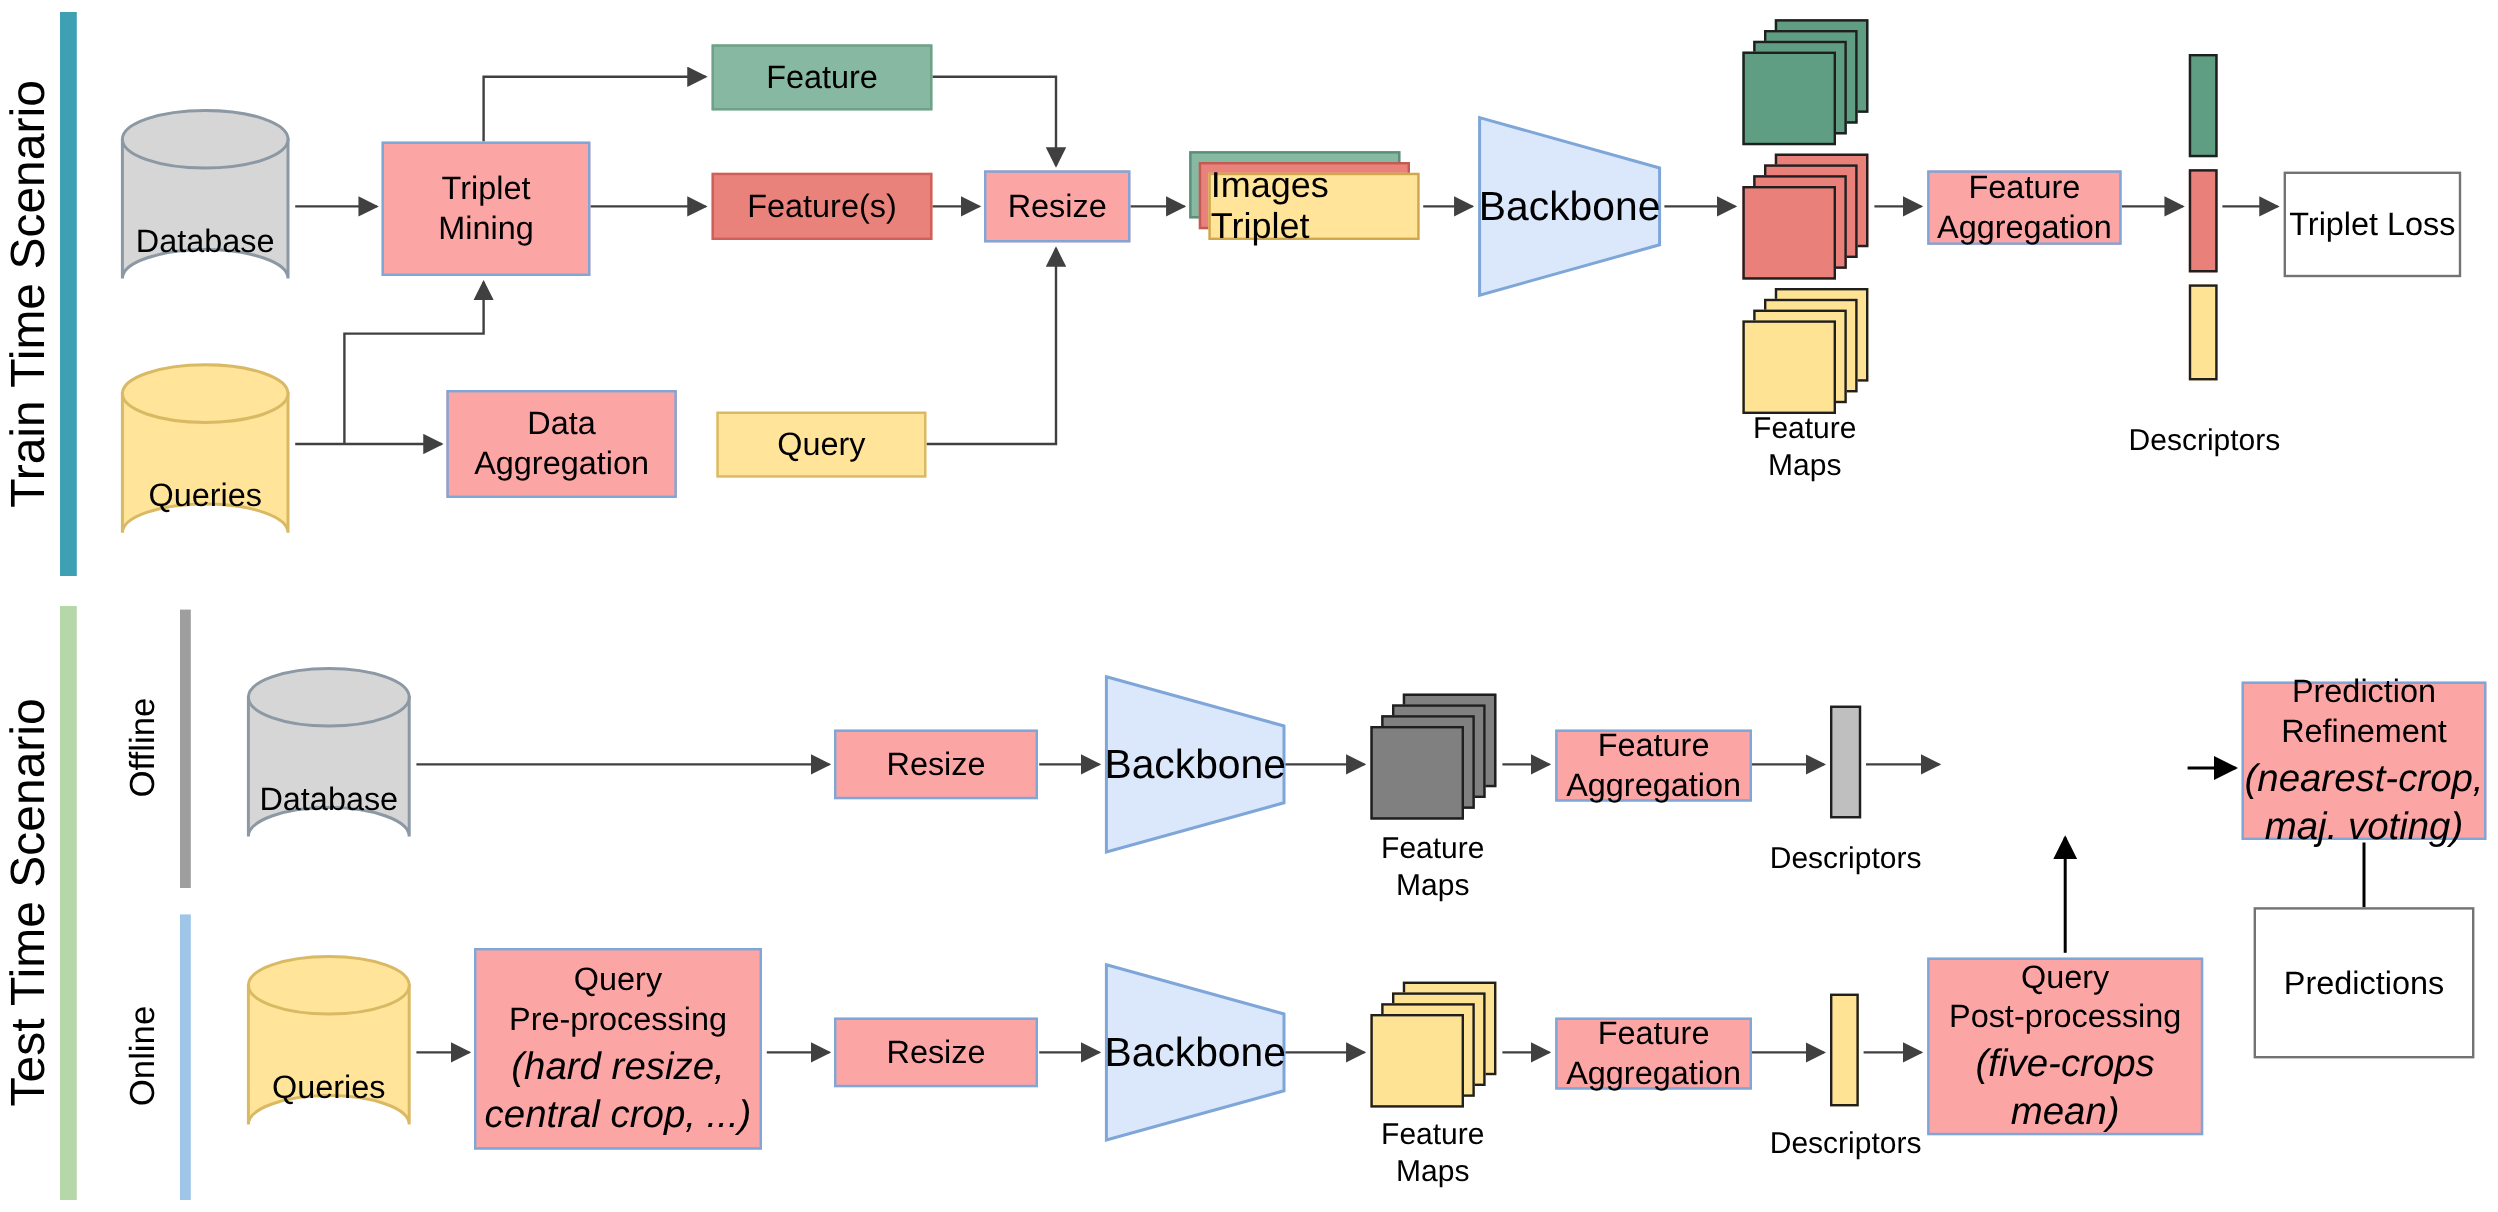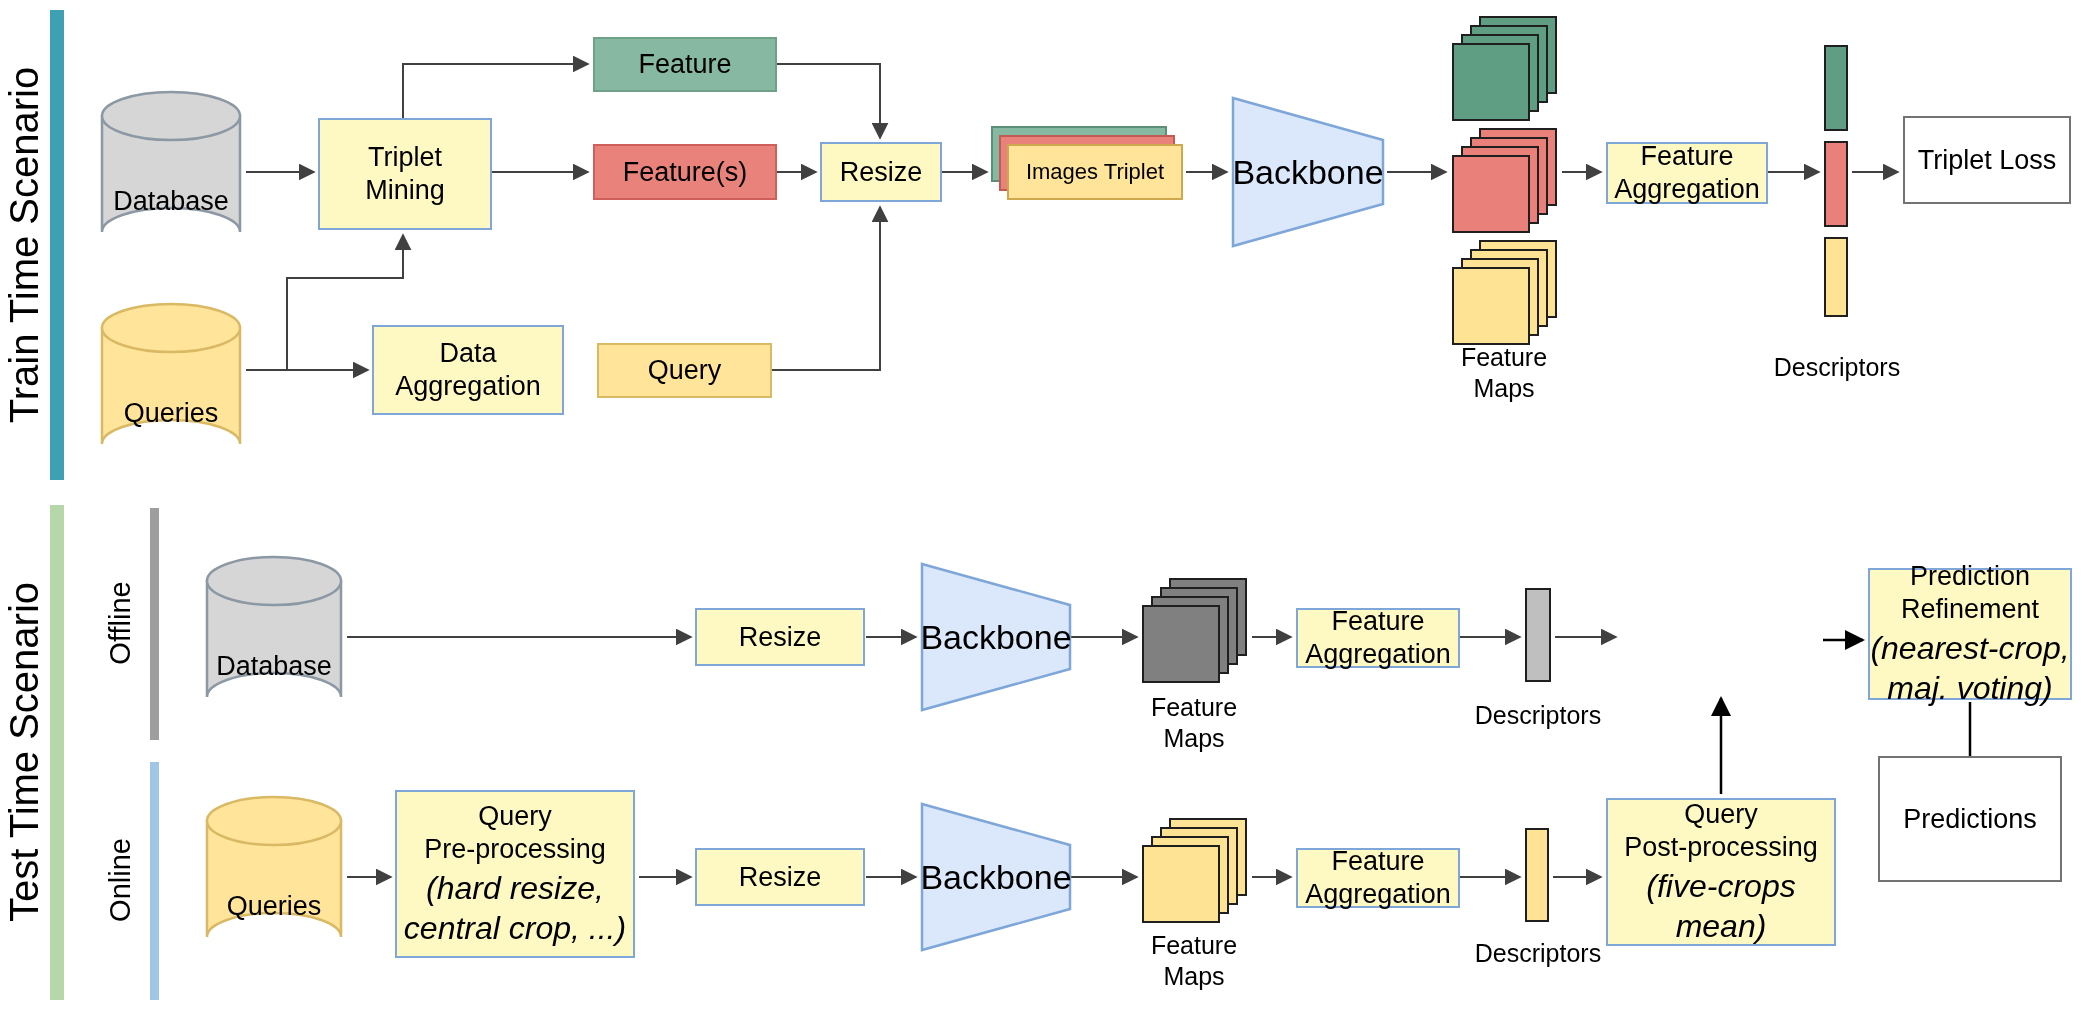--- a/index.html
+++ b/index.html
@@ -13,40 +13,40 @@
   .vlabel {
     position:absolute; transform:translate(-50%,-50%) rotate(-90deg);
     white-space:nowrap; font-size:40px; color:#000;
   }
   .vlabel.small { font-size:29px; }
   .box {
     position:absolute; display:flex; align-items:center; justify-content:center;
     text-align:center; font-size:27px; line-height:1.22; white-space:pre-line;
   }
   .box.col { flex-direction:column; gap:3px; }
-  .blue   { background:#fef9c3; border:2.5px solid #7ea6d8; }
+  .blue   { background:#fca5a5; border:2.5px solid #7ea6d8; }
   .greenb { background:#87b8a1; border:2.5px solid #6fa189; }
   .redb   { background:#e9827b; border:2.5px solid #cf6059; }
   .yellowb{ background:#ffe49a; border:2.5px solid #d9b964; }
   .whiteb { background:#ffffff; border:2.5px solid #737373; }
   .note { font-style:italic; font-size:32px; line-height:1.25; white-space:pre-line; }
   .cyl { position:absolute; }
   .cyl svg { position:absolute; left:0; top:0; }
   .cyl-label {
     position:absolute; left:0; right:0; top:57%; text-align:center; font-size:27px;
   }
   .shape { position:absolute; }
   .shape svg { position:absolute; left:0; top:0; }
   .shape-label {
     position:absolute; inset:0; display:flex; align-items:center; justify-content:center;
     font-size:34px;
   }
   .stack { position:absolute; }
   .sheet { position:absolute; width:78px; height:78px; border:2px solid #1f1f1f; }
-  .tsheet { position:absolute; width:176px; height:56px; display:flex; align-items:center; justify-content:center; font-size:22px; }
+  .tsheet { position:absolute; width:176px; height:56px; display:flex; align-items:center; justify-content:center; font-size:30px; }
   .dbar { position:absolute; width:24px; border:2px solid #1f1f1f; }
   .caption {
     position:absolute; text-align:center; font-size:25px; line-height:1.22; white-space:pre-line;
   }
 </style>
 </head>
 <body>
 
 <div id="canvas">
 
@@ -167,21 +167,21 @@
 Maps</div>
 
   <div class="box blue" style="left:1606px;top:142px;width:162px;height:62px">Feature
 Aggregation</div>
 
   <div class="dbar" style="left:1824px;top:45px;height:86px;background:#5f9e82"></div>
   <div class="dbar" style="left:1824px;top:141px;height:86px;background:#e9817a"></div>
   <div class="dbar" style="left:1824px;top:237px;height:80px;background:#ffe394"></div>
   <div class="caption" style="left:1752px;top:352px;width:170px">Descriptors</div>
 
-  <div class="box whiteb" style="left:1903px;top:116px;width:168px;height:88px">Triplet Loss</div>
+  <div class="box whiteb" style="left:1903px;top:143px;width:148px;height:88px">Triplet Loss</div>
 
   <div class="bar" style="left:50px;top:505px;width:14px;height:495px;background:#b6d7a8"></div>
   <div class="vlabel" style="left:24px;top:752px">Test Time Scenario</div>
 
   <div class="bar" style="left:150px;top:508px;width:9px;height:232px;background:#9e9e9e"></div>
   <div class="vlabel small" style="left:120px;top:623px">Offline</div>
 
   <div class="bar" style="left:150px;top:762px;width:9px;height:238px;background:#9fc5e8"></div>
   <div class="vlabel small" style="left:120px;top:880px">Online</div>
 

